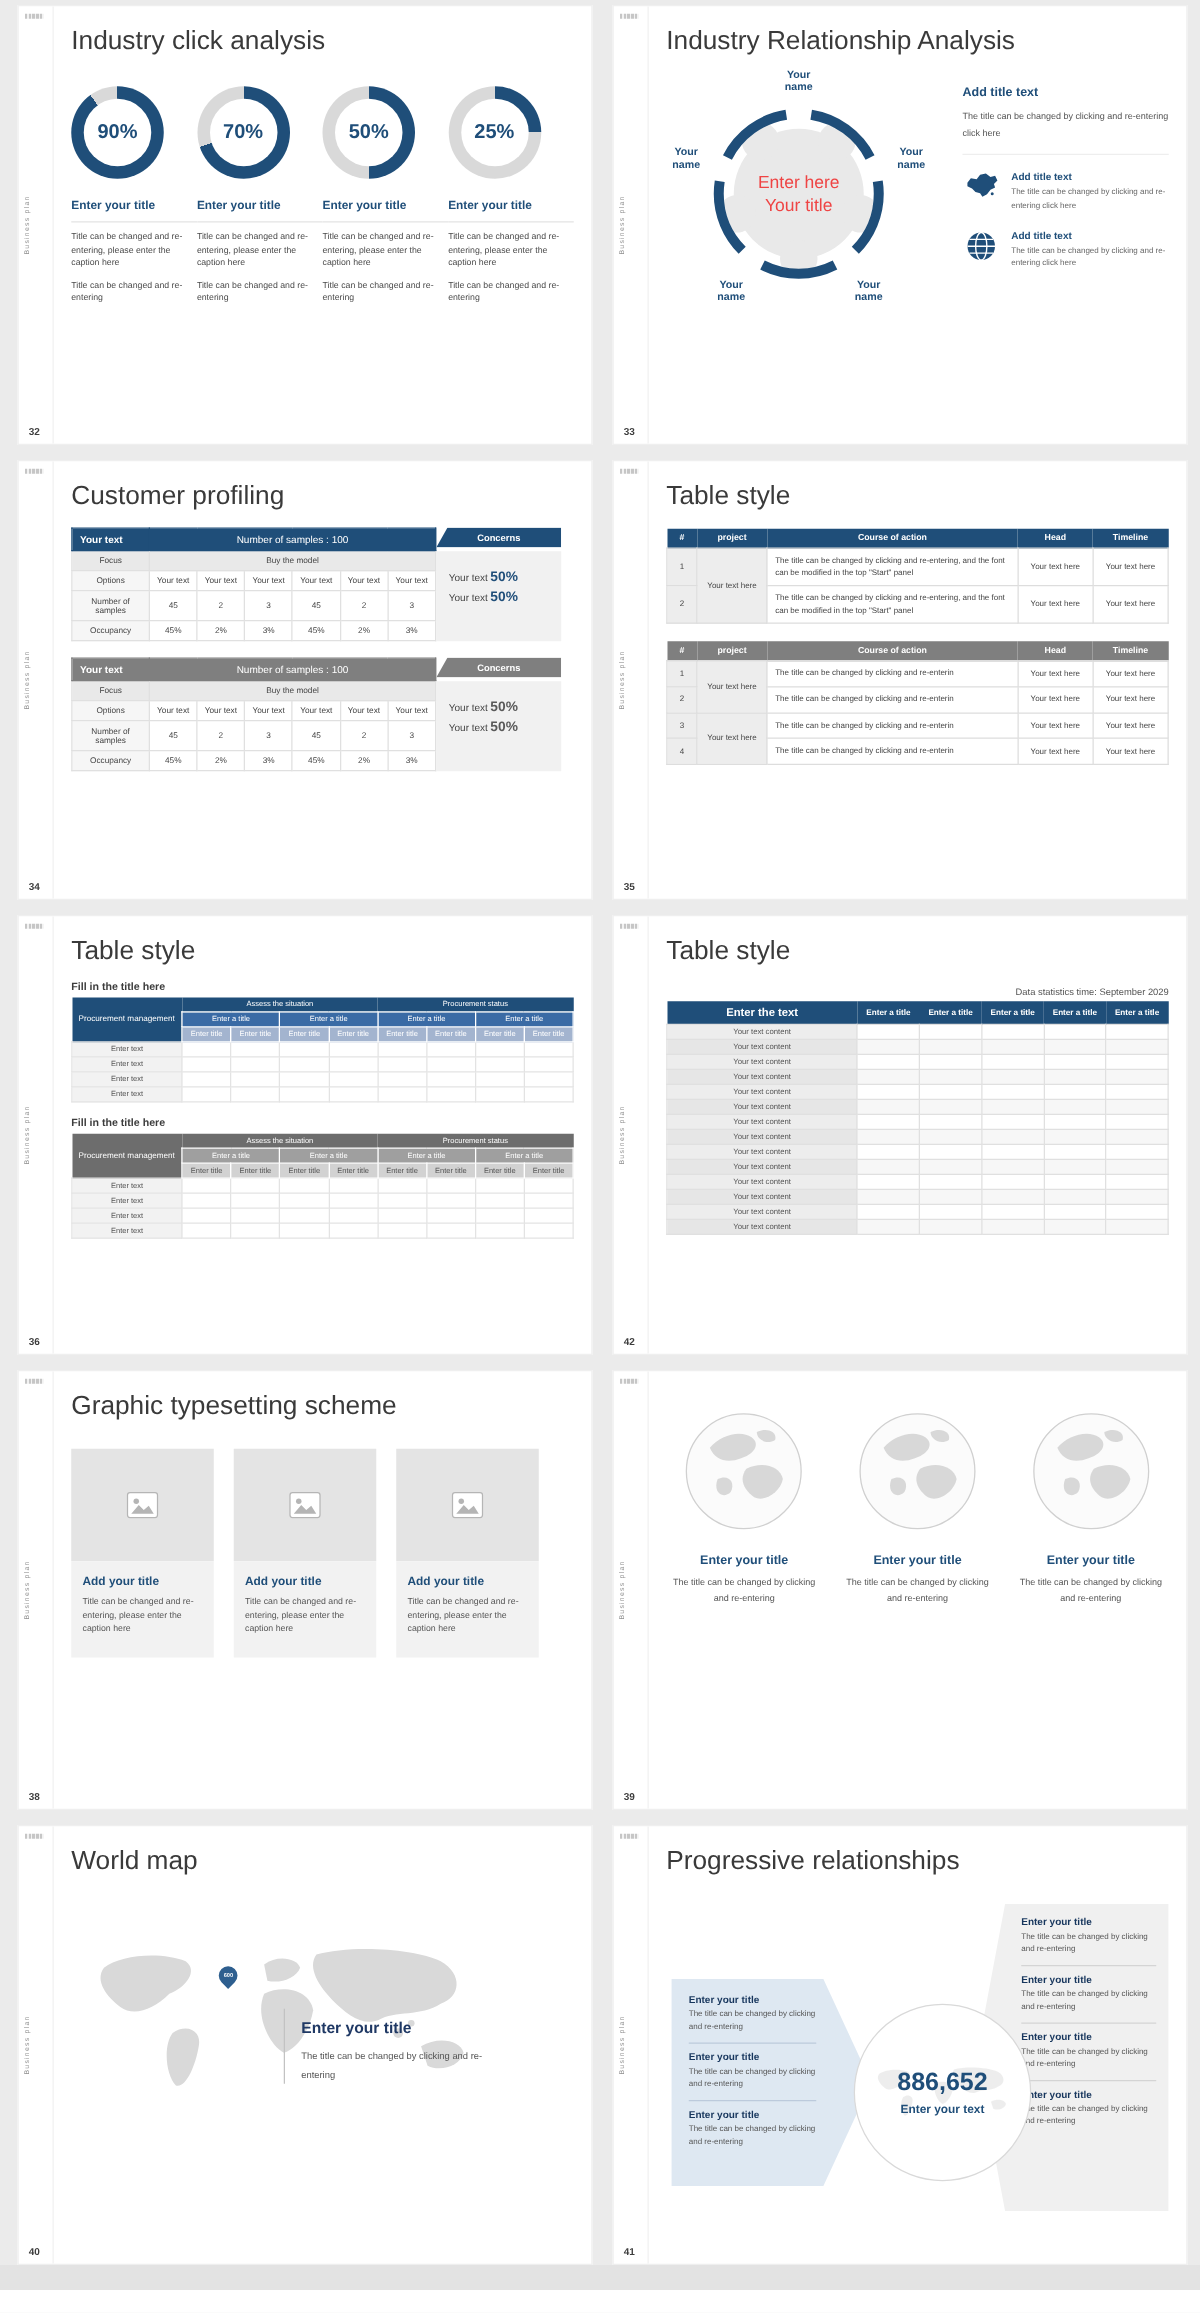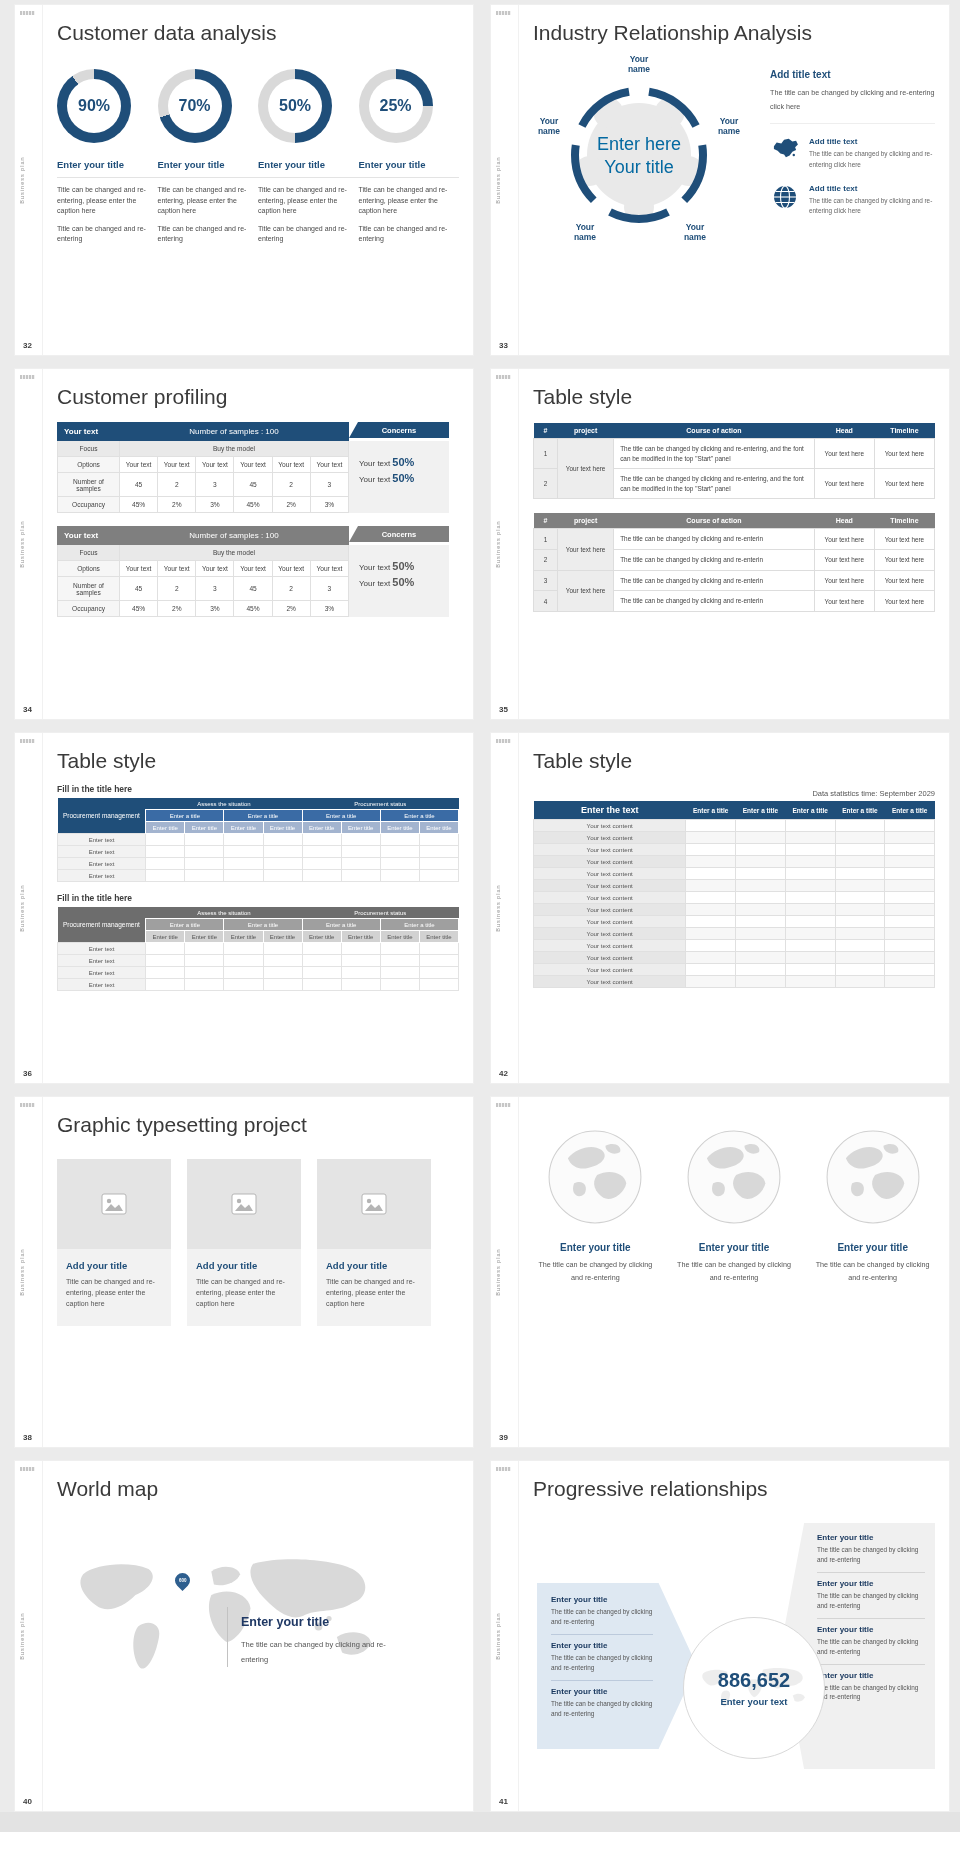--- a/index.html
+++ b/index.html
@@ -21,21 +21,21 @@
   .donut{width:74px;height:74px;border-radius:50%;position:relative;display:flex;align-items:center;justify-content:center;}
   .donut::before{content:"";position:absolute;inset:10px;background:#fff;border-radius:50%;}
   .donut .pct{position:relative;font-size:16px;font-weight:bold;color:#1f4e79;}
   .dtitle{color:#1f4e79;font-weight:bold;font-size:9.5px;margin-top:16px;padding-bottom:7px;border-bottom:1px solid #e3e3e3;}
   .dcap{font-size:7px;color:#4a4a4a;line-height:1.5;margin:7px 0 0;}
   
   .rel-row{display:flex;margin-top:6px;}
   .diagram{position:relative;width:225px;height:210px;flex:0 0 auto;}
   .diagram svg{position:absolute;left:0;top:0;}
   .dg-label{position:absolute;width:34px;text-align:center;font-size:8.5px;font-weight:bold;color:#1f4e79;line-height:1.15;transform:translate(-50%,-50%);}
-  .dg-center{position:absolute;left:106px;top:104px;transform:translate(-50%,-50%);text-align:center;color:#0369a1;font-size:18px;line-height:1.25;width:100px;}
+  .dg-center{position:absolute;left:106px;top:104px;transform:translate(-50%,-50%);text-align:center;color:#ef4444;font-size:14px;line-height:1.25;width:100px;}
   .rel-right{flex:1;margin-left:12px;padding-top:18px;}
   .add-heading{font-size:10px;}
   .add-cap{font-size:7.2px;color:#555;line-height:2;margin-top:6px;padding-bottom:8px;border-bottom:1px solid #eee;}
   .mini-item{display:flex;gap:9px;margin-top:13px;align-items:flex-start;}
   .mini-icon{flex:0 0 30px;color:#1f4e79;}
   .mini-title{font-size:8px;}
   .mini-cap{font-size:6.4px;color:#666;line-height:1.7;margin-top:3px;}
   
   .cp-row{display:flex;margin-top:13px;}
   table.cp{border-collapse:collapse;width:292px;font-size:6.6px;color:#444;text-align:center;}
@@ -109,38 +109,38 @@
   .wm-cap{font-size:7.5px;color:#555;line-height:2;margin-top:8px;}
   
   .prog-wrap{position:relative;height:276px;margin-top:2px;}
   .right-shape{position:absolute;left:248px;top:20px;right:0;bottom:10px;background:#f0f0f0;clip-path:polygon(15% 0,100% 0,100% 100%,15% 100%,0 50%);padding:4px 10px 4px 36px;}
   .left-shape{position:absolute;left:4px;top:80px;width:160px;height:166px;background:#dee8f2;clip-path:polygon(0 0,76% 0,100% 50%,76% 100%,0 100%);padding:6px 44px 6px 14px;}
   .pblock{padding:6px 0 7px;}
   .right-shape .pblock + .pblock{border-top:1px solid #d4d4d4;}
   .left-shape .pblock + .pblock{border-top:1px solid #bccadc;}
   .pb-title{font-size:8px;font-weight:bold;color:#17365d;}
   .pb-cap{font-size:6.4px;color:#555;line-height:1.55;margin-top:3px;}
-  .big-circle{position:absolute;left:150px;top:114px;width:142px;height:142px;border-radius:50%;background:#fff;border:1px solid #d9d9d9;display:flex;flex-direction:column;align-items:center;justify-content:center;z-index:2;}
+  .big-circle{position:absolute;left:150px;top:100px;width:142px;height:142px;border-radius:50%;background:#fff;border:1px solid #d9d9d9;display:flex;flex-direction:column;align-items:center;justify-content:center;z-index:2;}
   .big-circle svg{position:absolute;opacity:.45;}
   .big-num{position:relative;font-size:20px;font-weight:bold;color:#1f4e79;}
   .circle-label{position:relative;font-size:9.5px;font-weight:bold;color:#1f4e79;margin-top:4px;}
 </style>
 </head>
 <body>
 
 <div class="page">
 <div class="grid">
 
   <div class="card">
     <div class="logo"></div>
     <div class="side-line"></div>
     <div class="side-text">Business plan</div>
     <div class="page-num">32</div>
     <div class="content">
-      <h2 class="slide-title">Customer data analysis</h2>
+      <h2 class="slide-title">Industry click analysis</h2>
       <div class="donut-grid">
         <div>
           <div class="donut" style="background: conic-gradient(rgb(31, 78, 121) 90%, rgb(217, 217, 217) 0deg);">
                 <span class="pct">90%</span>
               </div>
           <div class="dtitle">Enter your title</div>
           <p class="dcap">Title can be changed and re-entering, please enter the caption here</p>
           <p class="dcap">Title can be changed and re-entering</p>
         </div>
         <div>
@@ -736,21 +736,21 @@
       </table>
     </div>
   </div>
 
   <div class="card">
     <div class="logo"></div>
     <div class="side-line"></div>
     <div class="side-text">Business plan</div>
     <div class="page-num">38</div>
     <div class="content">
-      <h2 class="slide-title">Graphic typesetting project</h2>
+      <h2 class="slide-title">Graphic typesetting scheme</h2>
       <div class="gcards">
 
           <div class="gcard">
             <div class="gimg">
               <svg width="26" height="22" viewBox="0 0 26 22">
                 <rect x="1" y="1" width="24" height="20" rx="2" fill="#fff" stroke="#b5b5b5"></rect>
                 <circle cx="8" cy="8" r="2.2" fill="#b5b5b5"></circle>
                 <path d="M4,18 L10,11 L14,15 L18,11.5 L22,18 Z" fill="#b5b5b5"></path>
               </svg>
             </div>

